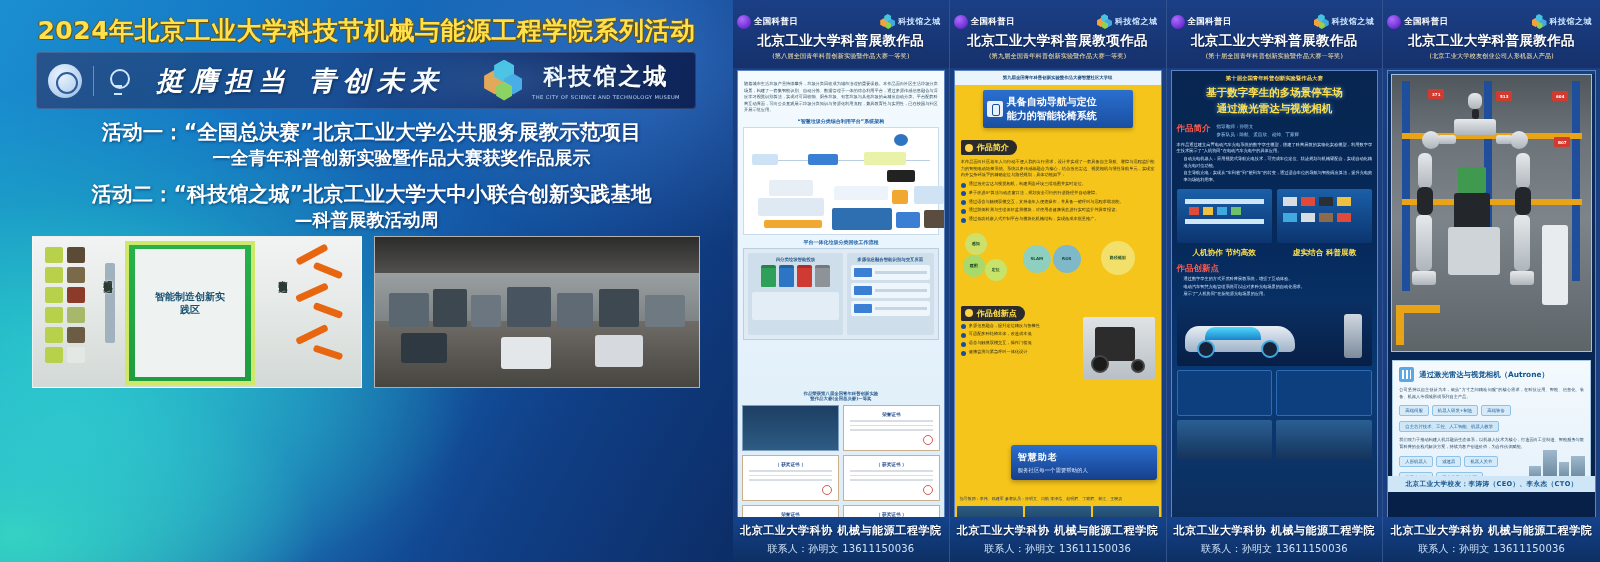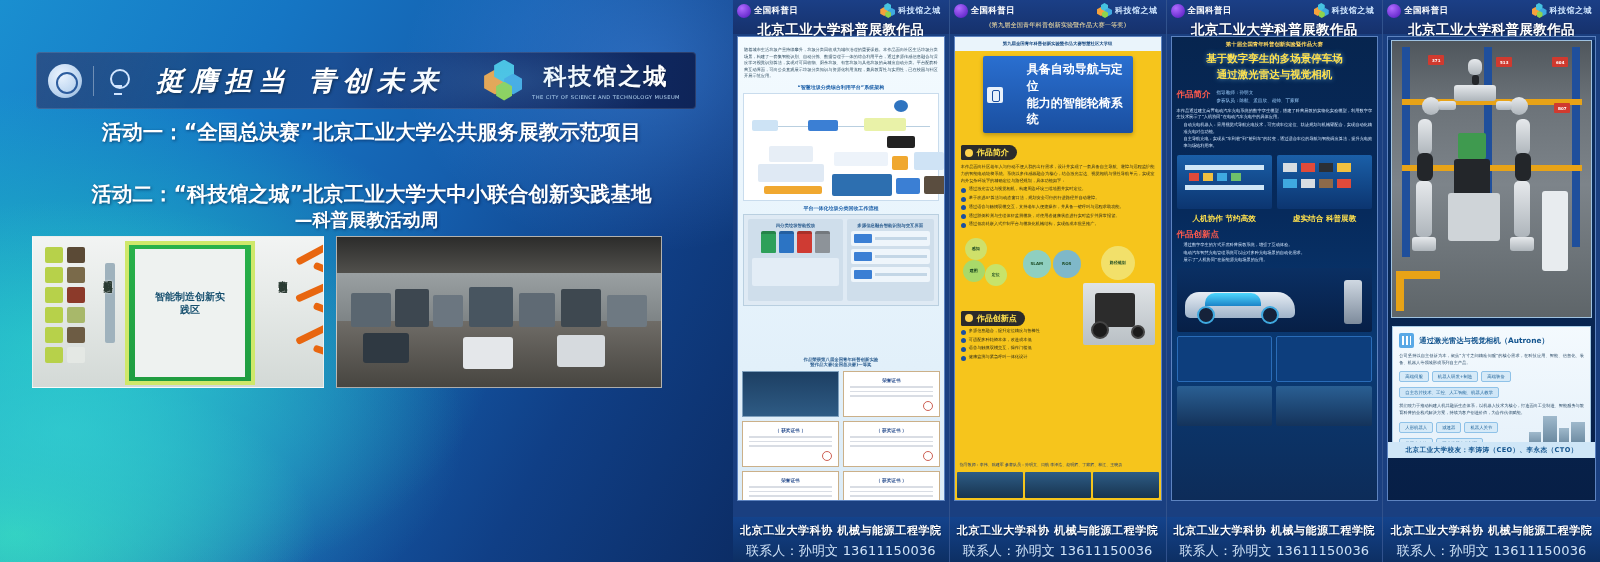--- a/index.html
+++ b/index.html
@@ -100,21 +100,21 @@
   .act { position:absolute; left:0; width:733px; color:#ffffff; font-weight:bold;
          text-shadow:1px 1px 3px rgba(0,20,60,.6); white-space:nowrap; }
   .act-1 { top:118px; font-size:20.5px; text-align:center; padding-left:10px; }
   .act-1b{ top:146px; font-size:18px; text-align:center; padding-left:70px; }
   .act-2 { top:180px; font-size:20.5px; text-align:center; padding-left:10px; }
   .act-2b{ top:208px; font-size:18px; text-align:center; padding-left:0px; }
 
   
   .photos { position:absolute; top:236px; left:32px; width:668px; height:152px; display:flex; gap:12px; }
   .photo { position:relative; border:1px solid rgba(255,255,255,.55); overflow:hidden; }
-  .photo-a { width:292px; height:152px;
+  .photo-a { width:330px; height:152px;
     background:linear-gradient(180deg,#f2f4f3 0%,#e6eae8 42%,#d3d9d6 100%); }
   .pa-green {
     position:absolute; left:92px; top:4px; width:130px; height:144px;
     background:linear-gradient(180deg,#28b24a,#1f9c40);
     box-shadow: inset 0 0 0 4px #cfe86a;
   }
   .pa-green-inner{ position:absolute; left:10px; top:8px; right:10px; bottom:8px; background:#eef2f0; }
   .pa-label {
     position:absolute; color:#2b3b33; font-size:9px; font-weight:bold;
     writing-mode:vertical-rl; letter-spacing:1px; text-shadow:0 0 2px #fff;
@@ -140,21 +140,21 @@
     text-shadow:1px 1px 3px rgba(0,20,60,.6); white-space:nowrap;
   }
 
   
   .right-strip { position:relative; width:867px; height:562px; display:flex;
     background:linear-gradient(180deg,#0f4e8e,#0a3a72); }
   .poster { position:relative; width:216.75px; height:562px; overflow:hidden;
     background:#1a3f80; border-right:1px solid rgba(255,255,255,.1); }
   .poster:last-child { border-right:none; }
 
-  .pst-head { position:relative; height:34px; background:linear-gradient(180deg,#1b3f86,#16316c); padding:2px 4px 0; }
+  .pst-head { position:relative; height:68px; background:linear-gradient(180deg,#1b3f86,#16316c); padding:13px 4px 0; }
   .pst-badges { display:flex; align-items:center; justify-content:space-between; height:17px; }
   .badge-left { display:flex; align-items:center; gap:3px; }
   .badge-globe { width:14px; height:14px; border-radius:50%;
     background:radial-gradient(circle at 35% 30%, #b06bff, #6a2fd0 70%, #3b1580 100%); flex:0 0 auto; }
   .badge-text { color:#fff; font-size:8.5px; font-weight:bold; letter-spacing:.3px; white-space:nowrap; }
   .badge-right { display:flex; align-items:center; gap:3px; margin-right:4px; }
   .badge-hex { position:relative; width:15px; height:15px; flex:0 0 auto; }
   .bh { position:absolute; clip-path:polygon(50% 0,100% 25%,100% 75%,50% 100%,0 75%,0 25%); }
   .bh.b1{left:0;top:4px;width:8px;height:9px;background:#f6a23c;}
   .bh.b2{left:4px;top:0;width:7px;height:8px;background:#45c3e0;}
@@ -167,21 +167,21 @@
   .pst-sub { margin-top:2px; text-align:center; color:#ffe9a8; font-size:6.2px;
     letter-spacing:.1px; white-space:nowrap; }
 
   .pst-body { position:relative; height:465px; margin:2px 4px 0; overflow:hidden;
     border:1px solid rgba(160,200,255,.5); }
 
   .pst-foot { position:absolute; bottom:0; left:0; width:100%; height:45px;
     background:linear-gradient(180deg,#14438c,#0d2f63); padding-top:6px; text-align:center; }
   .foot-main { color:#ffffff; font-size:11px; font-weight:bold; letter-spacing:.6px; white-space:nowrap;
     text-shadow:0 1px 2px rgba(0,0,0,.5); }
-  .foot-sub { color:#cfe2f7; font-size:13px; margin-top:4px; letter-spacing:.2px; white-space:nowrap; }
+  .foot-sub { color:#cfe2f7; font-size:10px; margin-top:4px; letter-spacing:.2px; white-space:nowrap; }
 
   
   .p1 { background:linear-gradient(180deg,#f4fbff 0%,#e8f4fc 42%,#dcecf8 100%); height:100%; position:relative; }
   .p1-top { padding:5px 6px 0; }
   .p1-row { display:flex; align-items:center; gap:5px; }
   .p1-circ { width:27px; height:27px; border-radius:50%;
     background:radial-gradient(circle at 38% 32%, #a6e06c, #4fae3c 70%, #2f8a2c 100%); flex:0 0 auto;}
   .p1-h1 { color:#1a6f2f; font-size:8.2px; font-weight:bold; line-height:1.35; }
   .p1-h2 { color:#6a8ba0; font-size:4.6px; margin-top:1px; }
   .p1-para { margin-top:5px; font-size:4.2px; line-height:1.55; color:#2d4a5e; text-align:justify; }
@@ -210,21 +210,21 @@
 
   
   .p2 { background:#f6c51c; height:100%; position:relative; }
   .p2-top-strip { background:#eaf4fb; height:14px; font-size:4.4px; color:#13457e; text-align:center;
     line-height:14px; font-weight:bold; }
   .p2-ribbon { margin:5px auto 0; width:150px; background:linear-gradient(180deg,#2a6fd0,#1a4fa0);
     border-radius:2px; padding:5px 4px; display:flex; align-items:center; gap:4px;
     box-shadow:0 2px 4px rgba(0,0,0,.25); }
   .p2-rib-icon { width:16px; height:16px; background:#e8f1fb; border-radius:2px; flex:0 0 auto; position:relative; }
   .p2-rib-icon::after{content:"";position:absolute;left:5px;top:3px;width:6px;height:10px;border:1.4px solid #1a4fa0;border-radius:2px;}
-  .p2-rib-text { color:#fff; font-size:12px; font-weight:bold; line-height:1.4;margin-left:20px; }
+  .p2-rib-text { color:#fff; font-size:10px; font-weight:bold; line-height:1.4; }
   .p2-sec { margin:7px 6px 0; }
   .p2-sec-h { display:inline-block; background:#2b2b2b; color:#ffe14d; font-size:8px; font-weight:bold;
     padding:2px 8px 2px 16px; border-radius:2px 10px 10px 2px; position:relative; }
   .p2-sec-h::before{content:"";position:absolute;left:4px;top:50%;transform:translateY(-50%);
     width:8px;height:8px;border-radius:50%;background:#ffd34d;}
   .p2-para { font-size:4.2px; line-height:1.6; color:#2a2a1a; margin-top:4px; text-align:justify; }
   .p2-li { font-size:4.2px; line-height:1.6; color:#2a2a1a; margin-top:2px; padding-left:8px; position:relative; }
   .p2-li::before{content:"";position:absolute;left:0;top:1.6px;width:5px;height:5px;border-radius:50%;background:#1a4fa0;}
   .p2-flow { margin:6px 6px 0; height:62px; position:relative; }
   .flow-b { position:absolute; border-radius:50%; display:flex;align-items:center;justify-content:center;
@@ -303,39 +303,41 @@
 </style>
 </head>
 <body>
 
 <div id="root">
 
   <div class="left-panel">
     <div class="lp-glow"></div>
     <div class="lp-glow2"></div>
 
+    <div class="lp-title">2024年北京工业大学科技节机械与能源工程学院系列活动</div>
 
     <div class="slogan-bar">
       <div class="sb-logo"></div>
       <div class="sb-div"></div>
       <div class="sb-bulb"></div>
       <div class="sb-slogan">挺膺担当 青创未来</div>
       <div class="sb-hex">
         <div class="hexa h1"></div>
           <div class="hexa h2"></div>
           <div class="hexa h3"></div>
           <div class="hexa h4"></div>
       </div>
       <div class="sb-brand">
         <div class="sb-brand-cn">科技馆之城</div>
         <div class="sb-brand-en">THE CITY OF SCIENCE AND TECHNOLOGY MUSEUM</div>
       </div>
     </div>
 
     <div class="act act-1">活动一：“全国总决赛”北京工业大学公共服务展教示范项目</div>
+    <div class="act act-1b">一全青年科普创新实验暨作品大赛获奖作品展示</div>
     <div class="act act-2b">—科普展教活动周</div>
     <div class="act act-2">活动二：“科技馆之城”北京工业大学大中小联合创新实践基地</div>
 
     <div class="photos">
       <div class="photo photo-a">
         <div class="pa-bin" style="left:12px;top:10px;width:18px;height:16px;background:#b7d14a;"></div>
         <div class="pa-bin" style="left:34px;top:10px;width:18px;height:16px;background:#5b4a36;"></div>
         <div class="pa-bin" style="left:12px;top:30px;width:18px;height:16px;background:#b7d14a;"></div>
         <div class="pa-bin" style="left:34px;top:30px;width:18px;height:16px;background:#7a6a4a;"></div>
         <div class="pa-bin" style="left:12px;top:50px;width:18px;height:16px;background:#b7d14a;"></div>
@@ -512,20 +514,21 @@
           <div class="badge-right">
             <div class="badge-hex">
               <div class="bh b1"></div>
                 <div class="bh b2"></div>
                 <div class="bh b3"></div>
                 <div class="bh b4"></div>
             </div>
             <div class="badge-brand">科技馆之城</div>
           </div>
         </div>
+        <div class="pst-title">北京工业大学科普展教项作品</div>
         <div class="pst-sub">(第九届全国青年科普创新实验暨作品大赛一等奖)</div>
       </div>
       <div class="pst-body">
         <div class="p2">
           <div class="p2-top-strip">第九届全国青年科普创新实验暨作品大赛智慧社区大学组</div>
           <div class="p2-ribbon">
             <div class="p2-rib-icon"></div>
             <div>
               <div class="p2-rib-text">具备自动导航与定位</div>
               <div class="p2-rib-text">能力的智能轮椅系统</div>
@@ -552,20 +555,24 @@
             <div class="p2-chair-body"></div>
             <div class="p2-chair-wh" style="left:8px;bottom:6px;width:18px;height:18px;"></div>
             <div class="p2-chair-wh" style="right:10px;bottom:6px;width:14px;height:14px;"></div>
           </div>
           <div class="p2-sec" style="margin-top:10px;">
             <div class="p2-sec-h">作品创新点</div>
             <div class="p2-li">多源信息融合，提升定位精度与鲁棒性</div>
             <div class="p2-li">可适配多种轮椅本体，改造成本低</div>
             <div class="p2-li">语音与触摸双模交互，操作门槛低</div>
             <div class="p2-li">健康监测与紧急呼叫一体化设计</div>
+          </div>
+          <div class="p2-banner">
+            <div class="p2-banner-t">智慧助老</div>
+            <div class="p2-banner-s">服务社区每一个需要帮助的人</div>
           </div>
           <div class="p2-credits">指导教师：李伟、陈建军  参赛队员：孙明文、周航
 李泽浩、赵明辉、丁家辉、林江、王晓勇</div>
           <div class="p2-bottom-photos">
             <div class="p2-bp"></div>
             <div class="p2-bp"></div>
             <div class="p2-bp"></div>
           </div>
         </div>
       </div>

